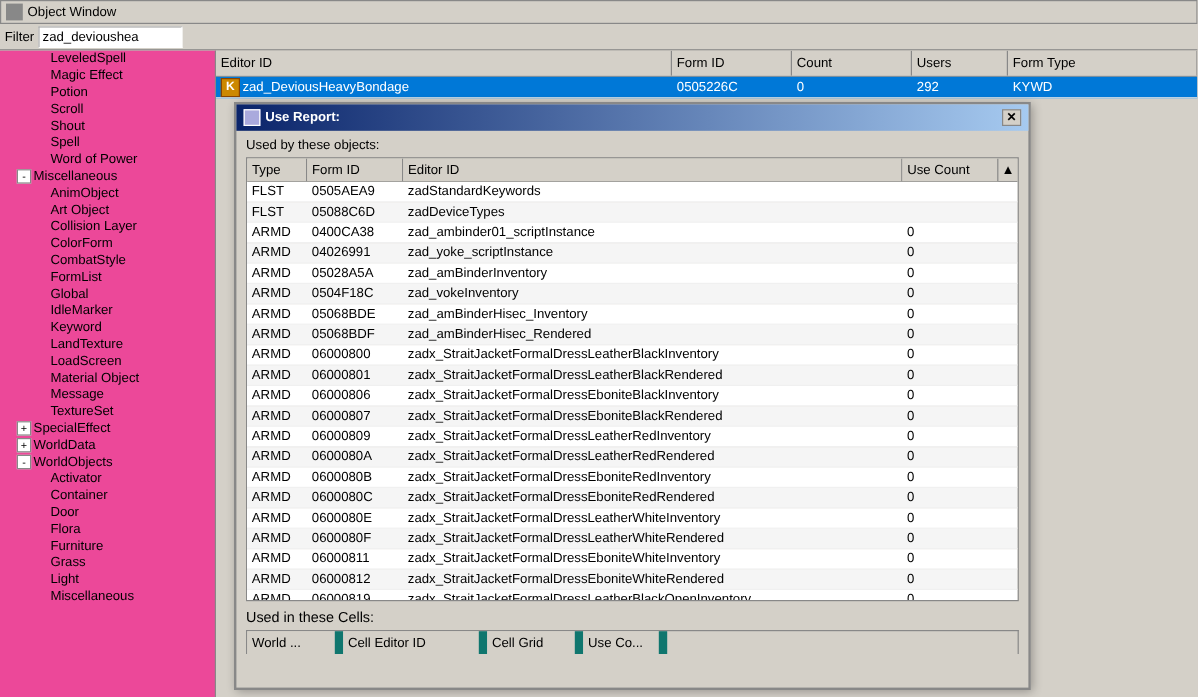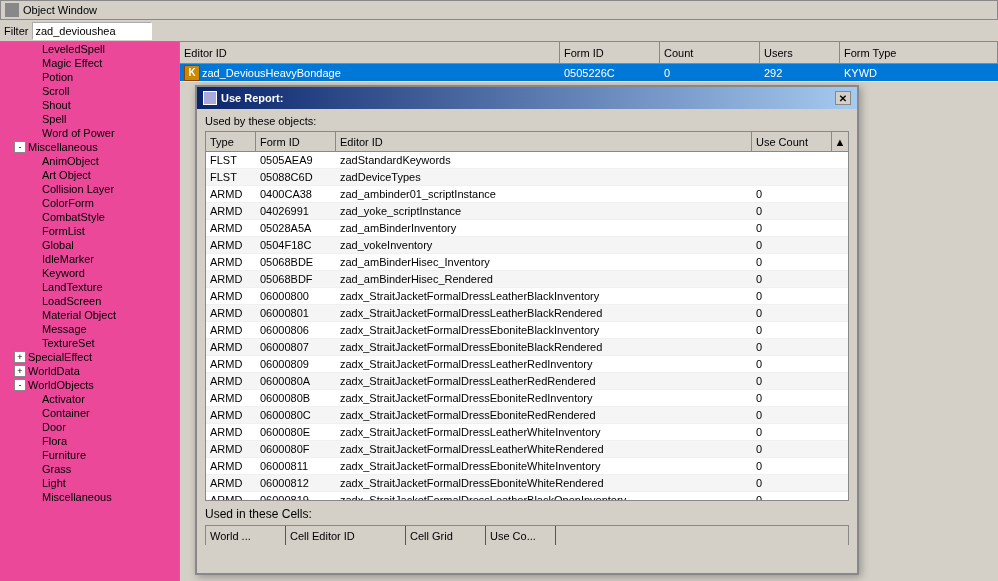--- a/index.html
+++ b/index.html
@@ -323,21 +323,21 @@
     }
 
     .dialog-bottom-table-header {
       display: flex;
       background: #d4d0c8;
       border: 1px solid #888;
       border-bottom: none;
       height: 20px;
     }
     .dialog-bottom-th {
-      border-right: 1px solid #0f766e;
+      border-right: 7px solid #0f766e;
       padding: 2px 4px;
       font-size: 11px;
       background: #d4d0c8;
       cursor: pointer;
       display: flex;
       align-items: center;
     }
     .dbth-world { width: 80px; }
     .dbth-celleditor { width: 120px; }
     .dbth-cellgrid { width: 80px; }

